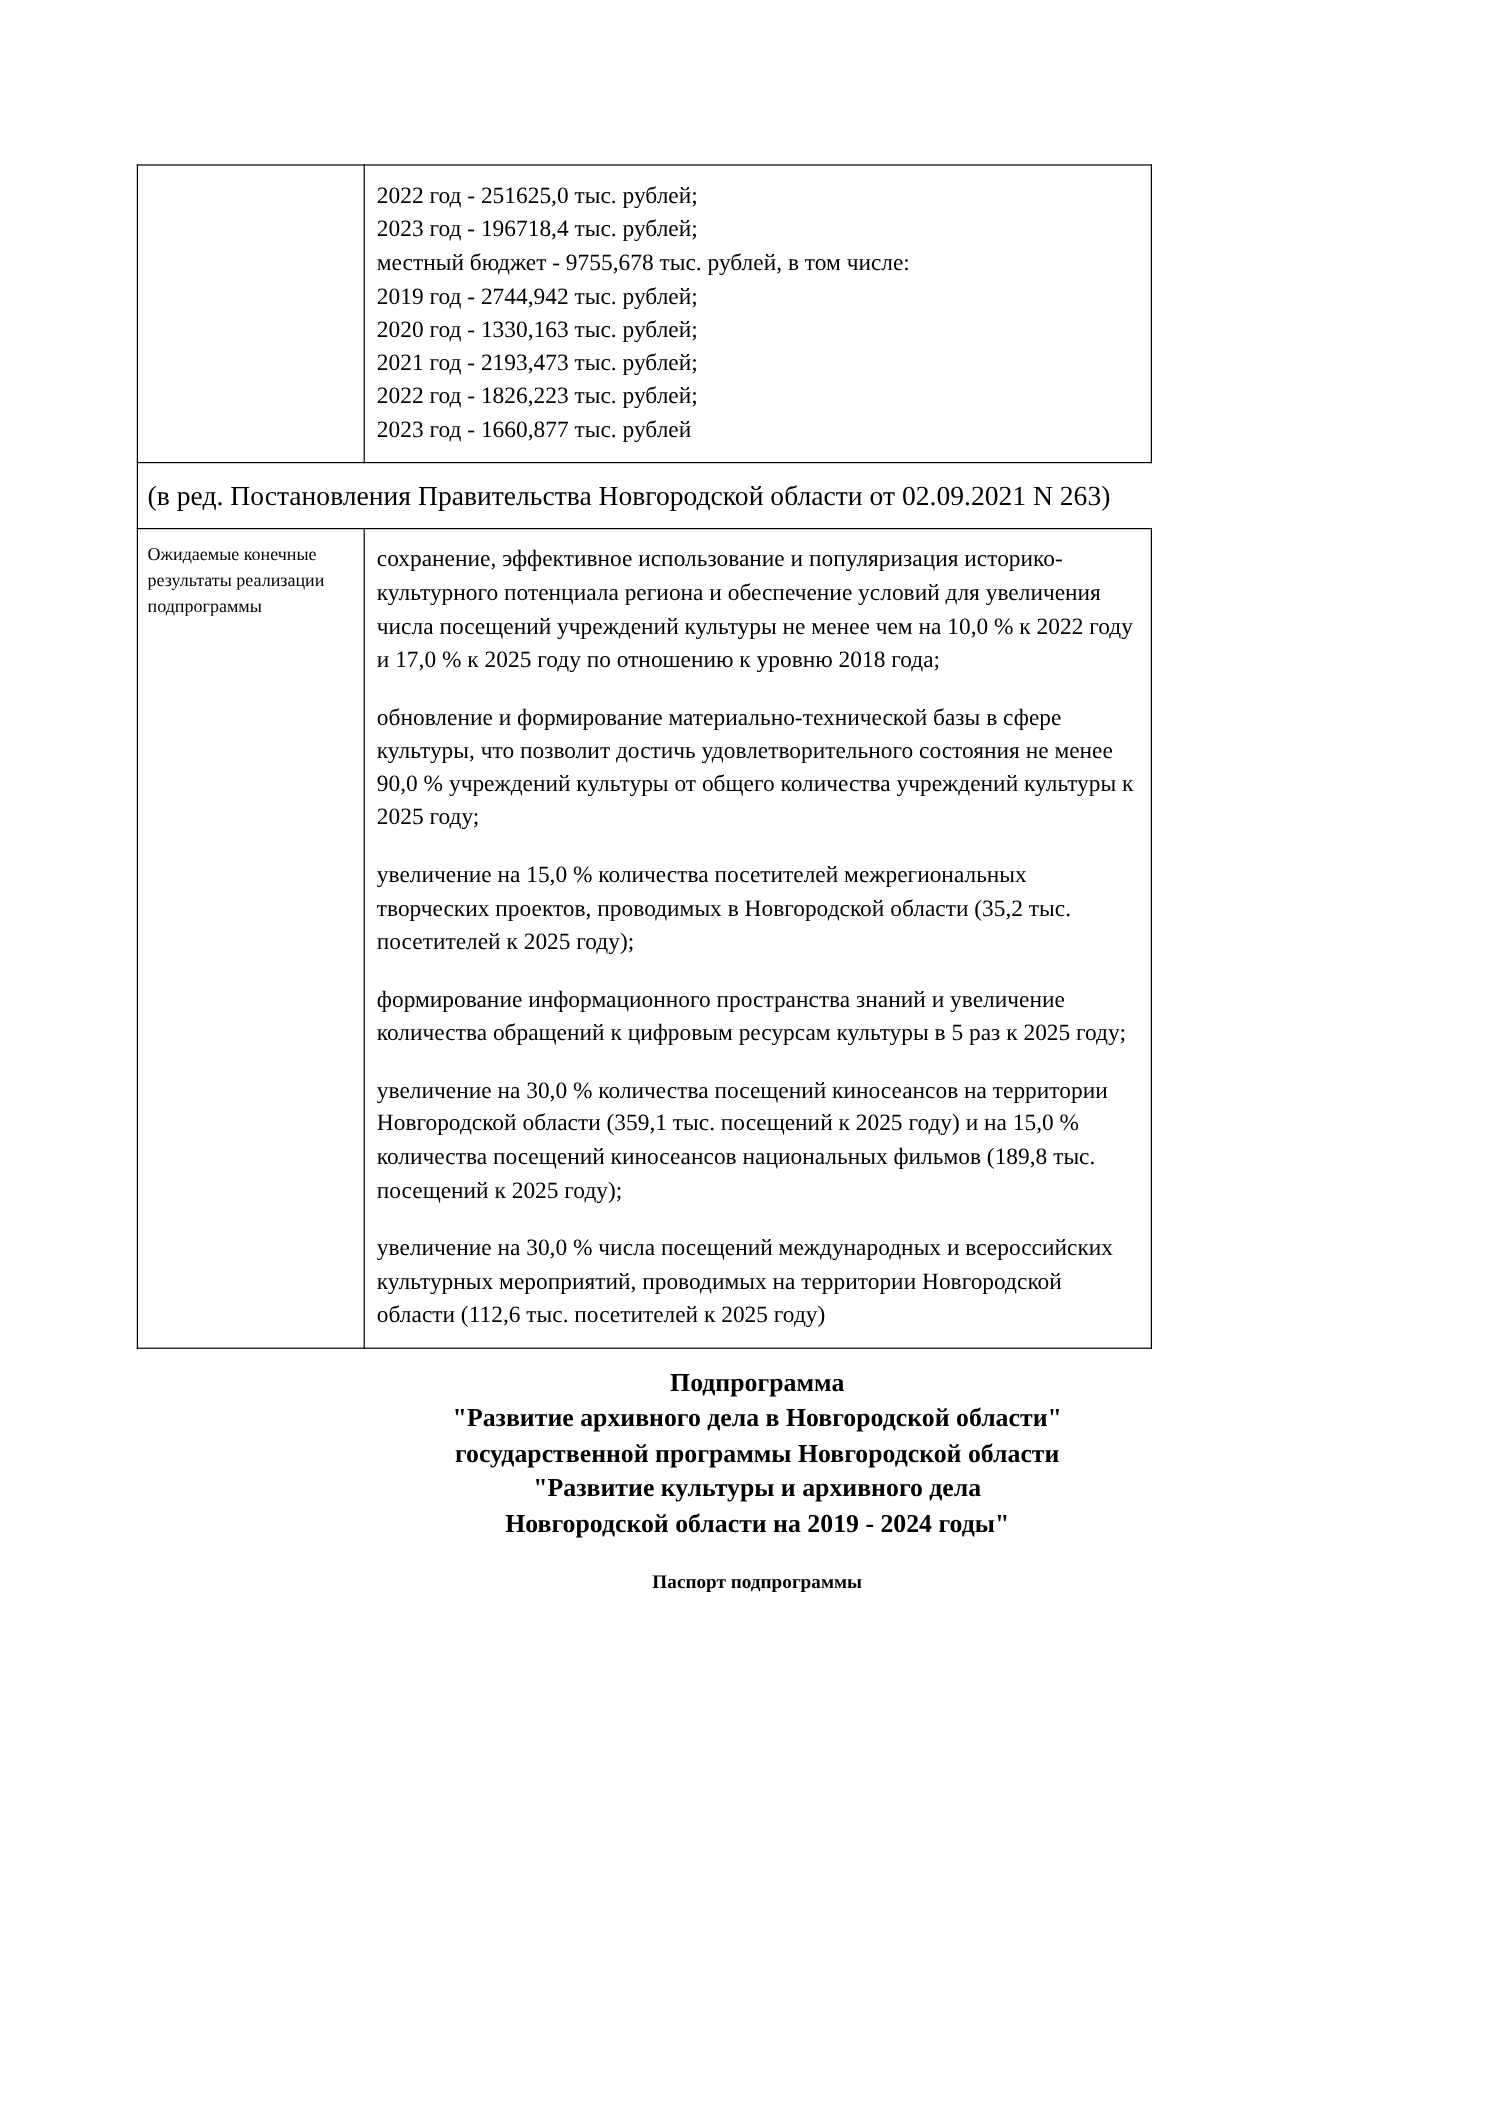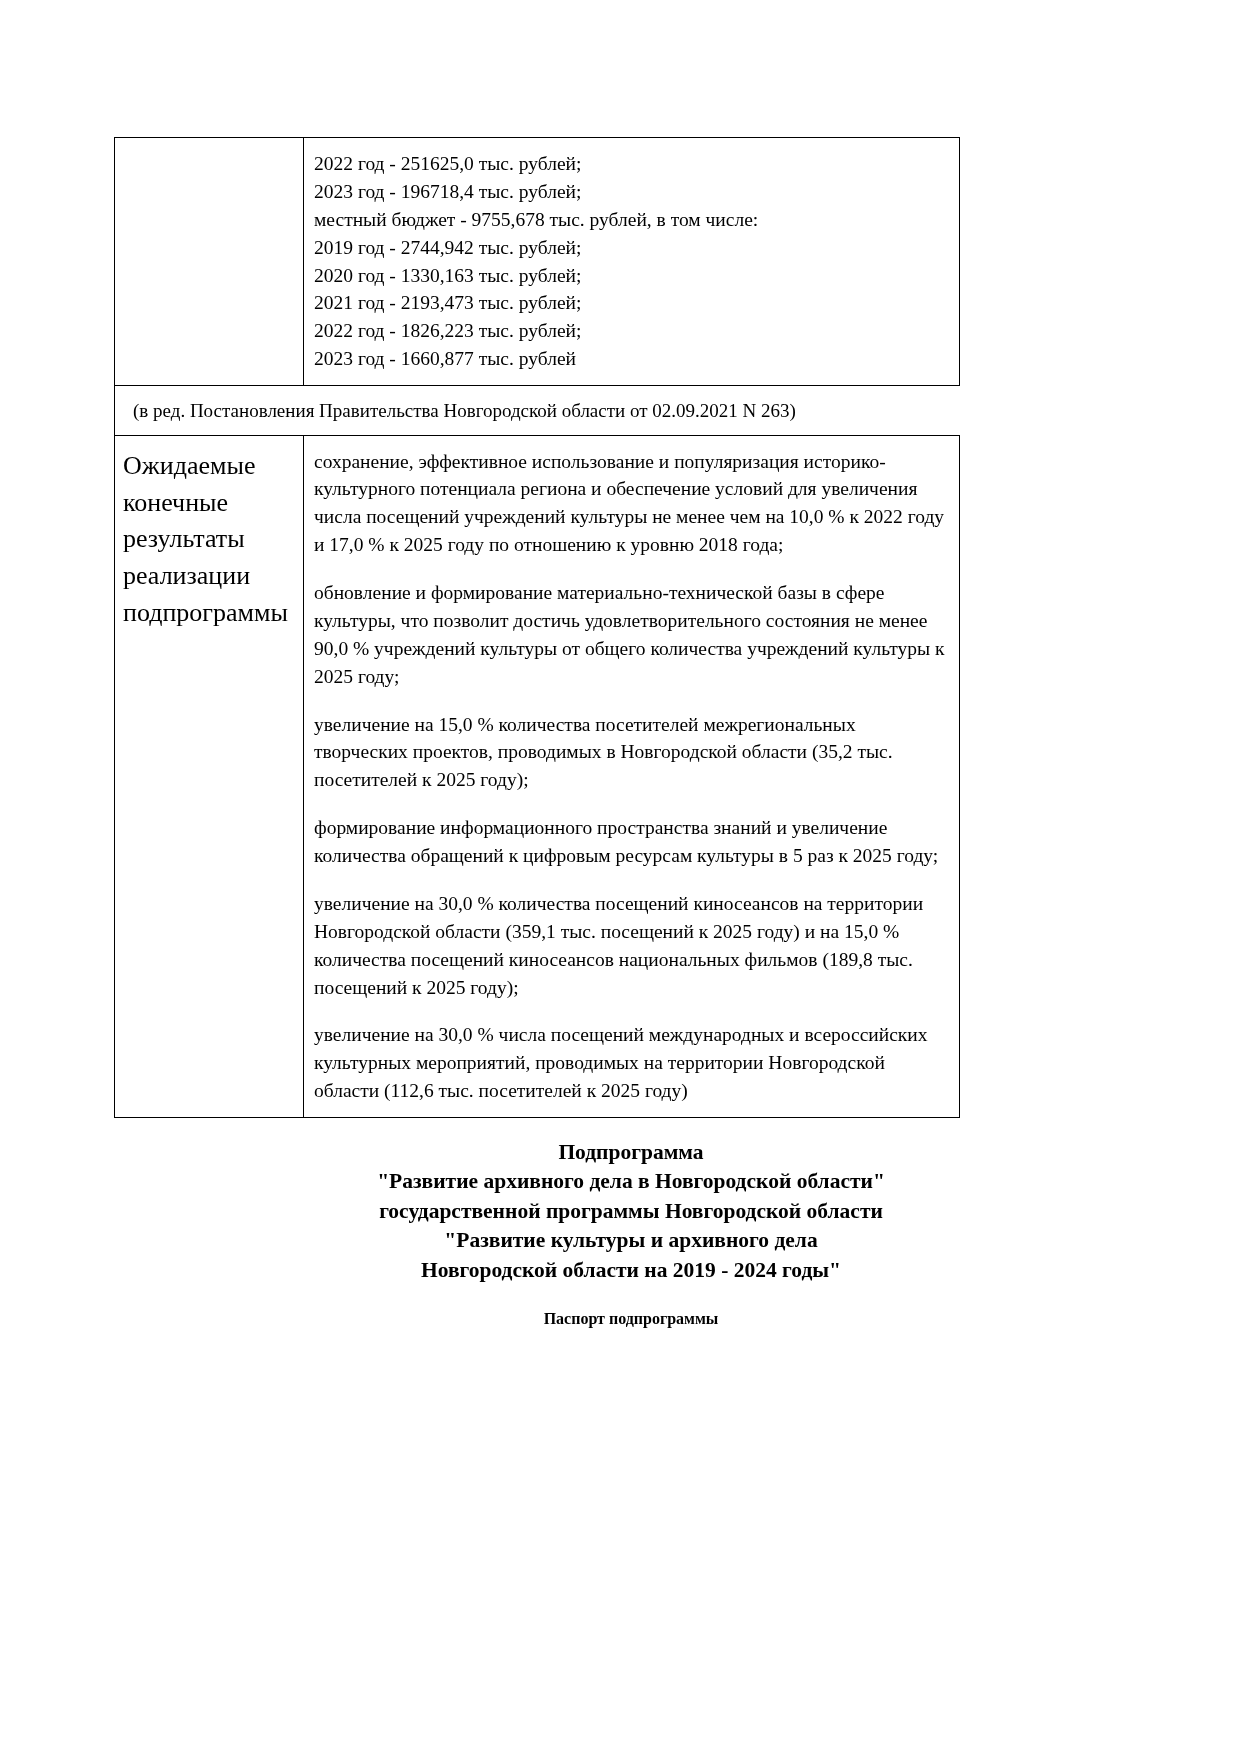--- a/index.html
+++ b/index.html
@@ -34,42 +34,41 @@
   .doc-table td {
     border: 1.6px solid #000000;
     vertical-align: top;
     padding: 0;
   }
   .col-label { width: 188px; }
   .col-body  { width: 655px; }
 
   .cell-pad-label {
     padding: 12px 10px 10px 8px;
-    font-size: 26px;
+    font-size: 15px;
     line-height: 1.42;
   }
   .cell-pad-body {
     padding: 12px 12px 12px 10px;
     font-size: 19.5px;
     line-height: 1.43;
   }
   .cell-pad-body p {
     margin: 0 0 20px 0;
   }
   .cell-pad-body p:last-child {
     margin-bottom: 0;
   }
   .moneylines div {
     white-space: nowrap;
   }
   .ed-note {
     padding: 12px 10px 10px 8px;
-    font-size: 19px;
+    font-size: 23px;
     line-height: 1.4;
-    margin-left: 10px;
   }
   .nb-right { border-right: none !important; }
 
   .headings {
     position: absolute;
     left: 0;
     top: 1138px;
     width: 1240px;
     text-align: center;
     font-weight: bold;

